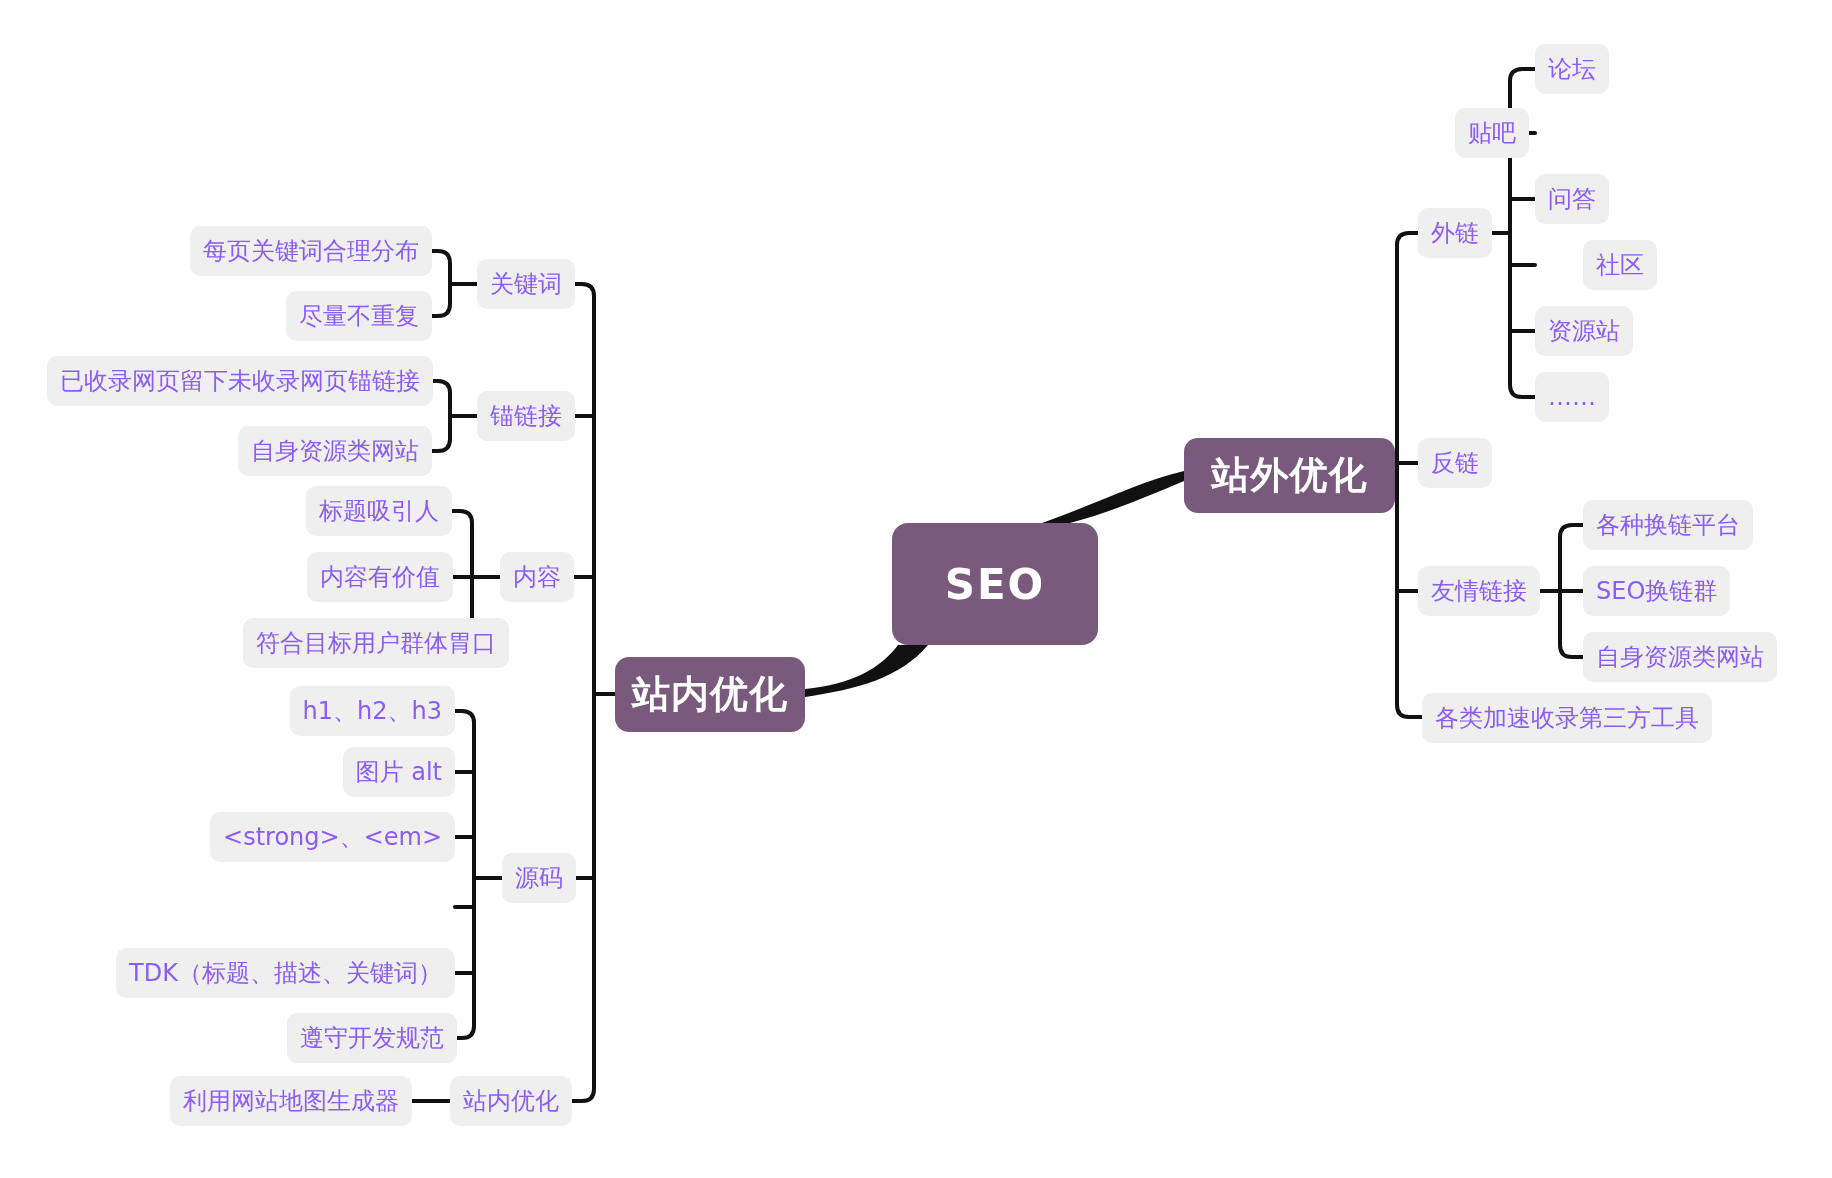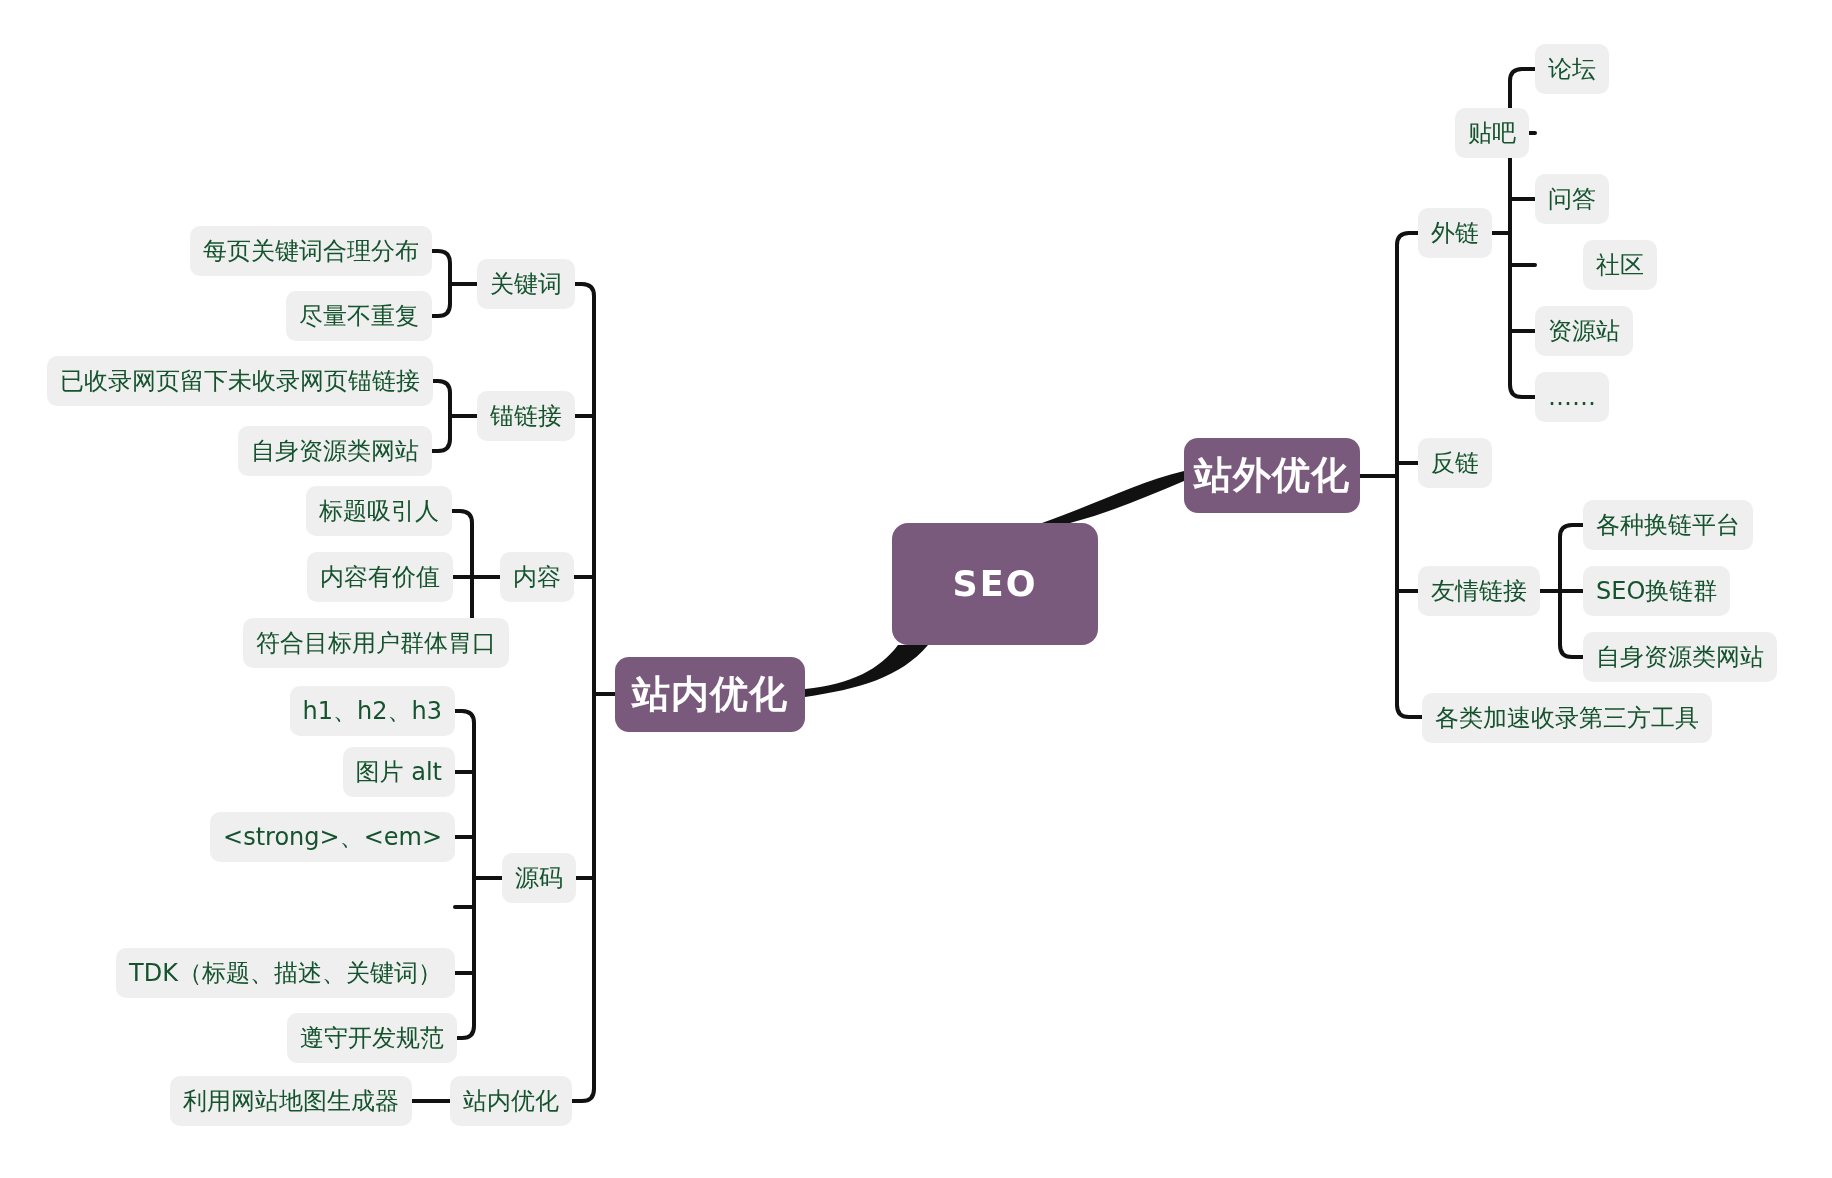--- a/index.html
+++ b/index.html
@@ -7,29 +7,29 @@
     position:relative;width:1832px;height:1178px;background:#ffffff;
     font-family:"DejaVu Sans","Liberation Sans",sans-serif;overflow:hidden;
   }
   svg.links{position:absolute;left:0;top:0;width:1832px;height:1178px;}
   .node{
     position:absolute;display:flex;align-items:center;justify-content:center;
     white-space:nowrap;box-sizing:border-box;
   }
   .leaf,.branch{
     height:50px;padding:0 13px;background:#efefef;border-radius:10px;
-    color:#14532d;font-size:24px;line-height:1;
+    color:#8b5cf6;font-size:24px;line-height:1;
   }
   .main{
     height:75px;padding:0 16px;background:#7a5a7c;border-radius:14px;
     color:#ffffff;font-size:38px;font-weight:700;letter-spacing:1px;
   }
   .root{
     width:206px;height:122px;background:#7a5a7c;border-radius:16px;
-    color:#ffffff;font-size:35px;font-weight:700;letter-spacing:2px;
+    color:#ffffff;font-size:42px;font-weight:700;letter-spacing:2px;
   }
 </style>
 </head>
 <body>
 
 <div class="canvas">
 
   <svg class="links" viewBox="0 0 1832 1178" aria-hidden="true">
     <g stroke="#111111" stroke-width="4" fill="none" stroke-linecap="round">
 
@@ -73,21 +73,21 @@
       <path d="M 1520 591 L 1583 591"></path>
     </g>
     <g fill="#111111" stroke="none">
       <path d="M 1070 523 C 1112 512 1148 496 1184 481 L 1184 471 C 1138 482 1096 504 1042 523 Z"></path>
       <path d="M 928 645 C 900 678 858 689 805 697 L 805 689 C 852 684 880 669 898 645 Z"></path>
     </g>
   </svg>
 
   <div class="node root" style="left:892px;top:523px;">SEO</div>
   <div class="node main" style="left:615px;top:657px;width:190px;">站内优化</div>
-  <div class="node main" style="left:1184px;top:438px;width:176px;">站外优化</div>
+  <div class="node main" style="left:1184px;top:438px;width:211px;">站外优化</div>
 
   <div class="node branch" style="left:477px;top:259px;">关键词</div>
   <div class="node branch" style="left:477px;top:391px;">锚链接</div>
   <div class="node branch" style="left:500px;top:552px;text-align:center;">内容</div>
   <div class="node branch" style="left:502px;top:853px;">源码</div>
   <div class="node branch" style="left:450px;top:1076px;">站内优化</div>
 
   <div class="node leaf" style="right:1400px;top:226px;">每页关键词合理分布</div>
   <div class="node leaf" style="right:1400px;top:291px;">尽量不重复</div>
 

